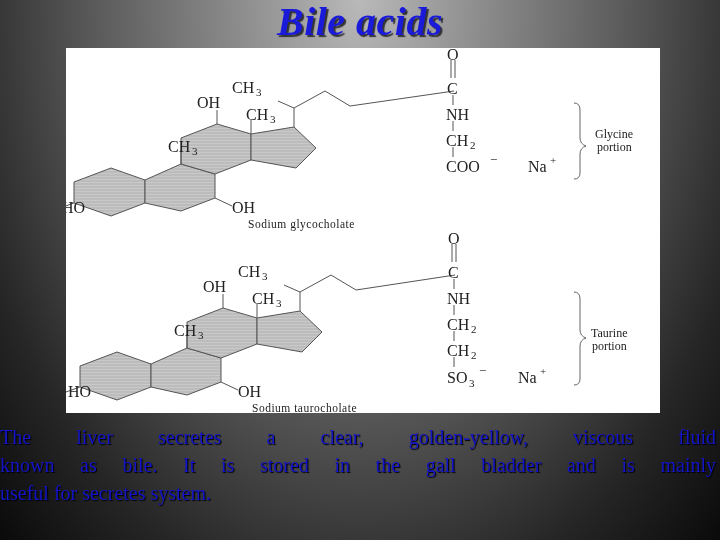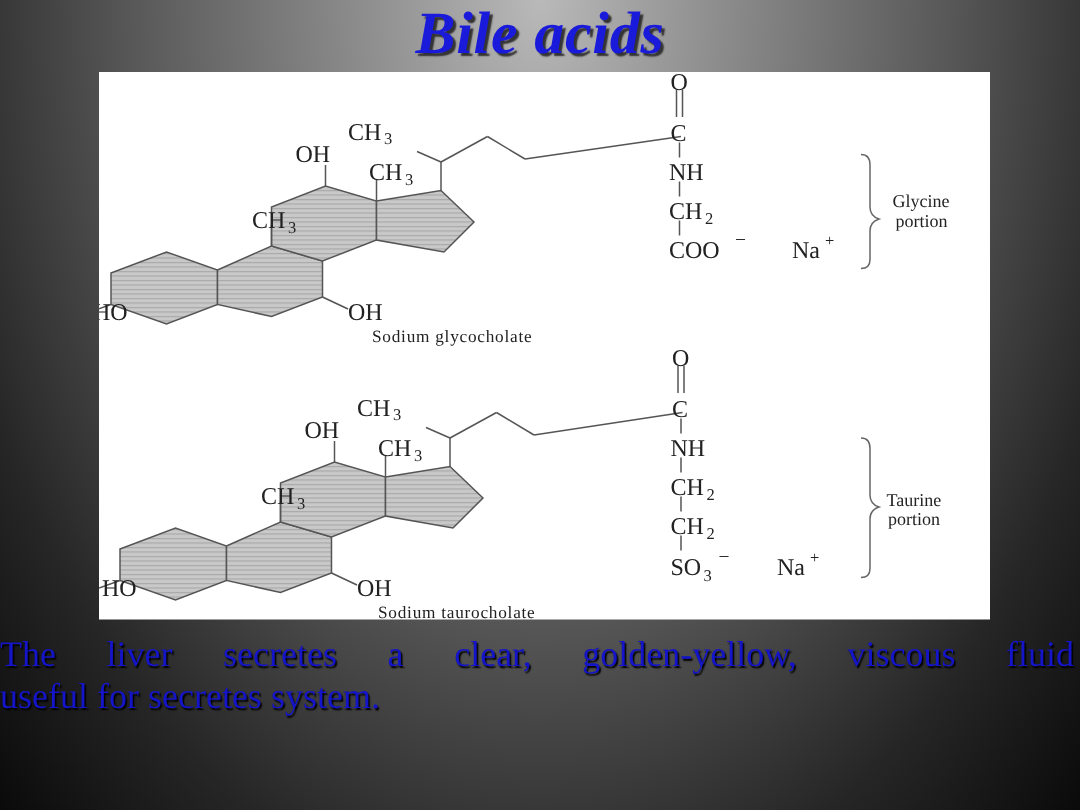--- a/index.html
+++ b/index.html
@@ -5,21 +5,21 @@
   html,body{margin:0;padding:0;}
   body{width:720px;height:540px;overflow:hidden;position:relative;
     background:radial-gradient(ellipse at 50% 0%, #b9b9b9 0%, #8a8a8a 25%, #555 55%, #262626 80%, #0a0a0a 100%);
     font-family:"Liberation Serif", serif;}
   .title{position:absolute;left:0;top:-2px;width:720px;text-align:center;
     font-family:"Liberation Serif", serif;font-style:italic;font-weight:bold;
     font-size:40px;color:#1a1adb;text-shadow:2px 2px 1px #333;letter-spacing:0.5px;}
   .panel{position:absolute;left:66px;top:48px;width:594px;height:365px;background:#fff;}
   .panel svg{position:absolute;left:0;top:0;}
   .body-text{position:absolute;left:0;top:423px;width:716px;
-    font-family:"Liberation Serif", serif;font-size:24px;line-height:28px;
+    font-family:"Liberation Serif", serif;font-size:20px;line-height:28px;
     color:#1414c8;text-align:justify;text-shadow:1px 1px 1px #000;}
   .body-text span{display:block;}
   .line1,.line2{text-align:justify;text-align-last:justify;}
   .chem text{font-family:"Liberation Serif", serif;fill:#222;}
 </style>
 </head>
 <body>
 
 <div class="title">Bile acids</div>
 
@@ -132,14 +132,15 @@
       <text x="468" y="143" font-size="11">+</text>
       <text x="519" y="105" font-size="12">Taurine</text>
       <text x="520" y="118" font-size="12">portion</text>
       <text x="180" y="180" font-size="11.5" letter-spacing="0.5">Sodium taurocholate</text>
     </g>
   </svg>
 </div>
 
 <div class="body-text">
   <span class="line1">The liver secretes a clear, golden-yellow, viscous fluid</span>
+  <span class="line2">known as bile. It is stored in the gall bladder and is mainly</span>
   <span class="line3">useful for secretes system.</span>
 </div>
 
 </body></html>

